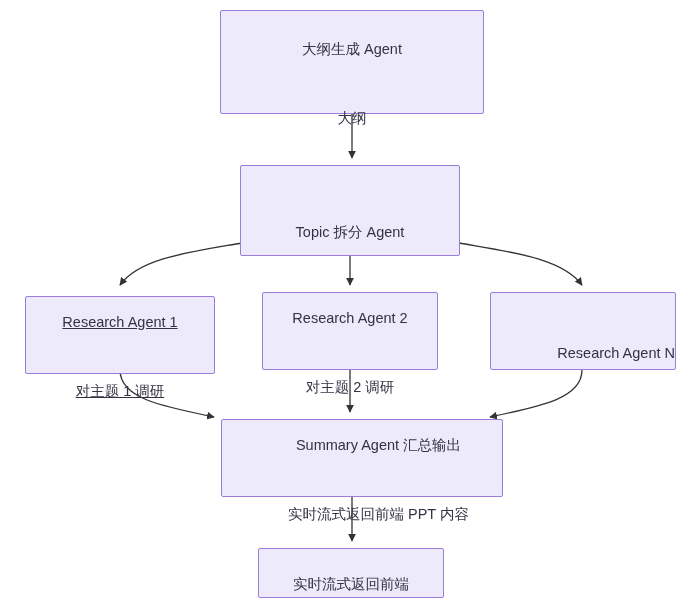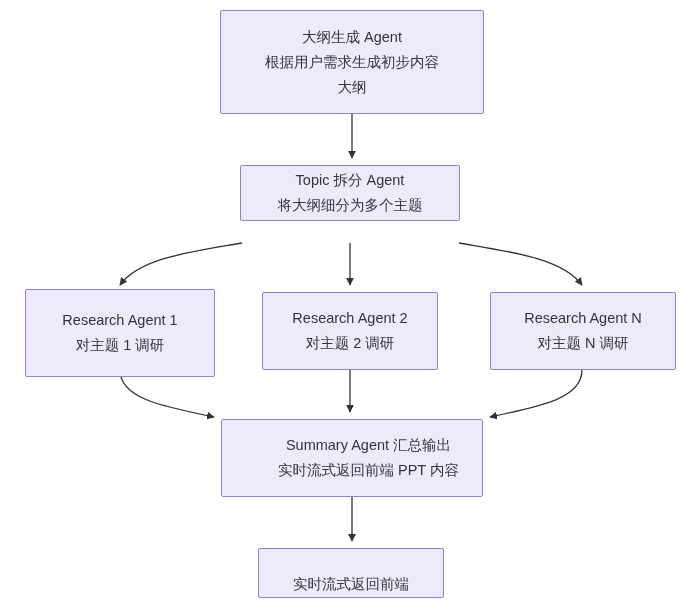--- a/index.html
+++ b/index.html
@@ -36,29 +36,30 @@
     justify-content: center;
     color: #333344;
     font-size: 14.5px;
     line-height: 25px;
     text-align: center;
     z-index: 2;
   }
   .node .line {
     display: block;
     white-space: nowrap;
+    margin-top: 44px;
   }
 
   
   #node-outline       { left: 220px; top: 10px;  width: 264px; height: 104px; }
-  #node-topic         { left: 240px; top: 165px; width: 220px; height: 56px;  }
-  #node-research-1    { left: 25px;  top: 289px; width: 190px; height: 88px;  }
+  #node-topic         { left: 240px; top: 165px; width: 220px; height: 91px;  }
+  #node-research-1    { left: 25px;  top: 296px; width: 190px; height: 78px; text-decoration: underline;  }
   #node-research-2    { left: 262px; top: 292px; width: 176px; height: 78px;  }
-  #node-research-n    { left: 490px; top: 292px; width: 186px; height: 78px;  }
-  #node-summary       { left: 221px; top: 419px; width: 262px; height: 78px; padding-left: 33px;  }
+  #node-research-n    { left: 490px; top: 292px; width: 186px; height: 78px; align-items: flex-end;  }
+  #node-summary       { left: 221px; top: 419px; width: 282px; height: 78px; padding-left: 33px;  }
   #node-stream        { left: 258px; top: 548px; width: 186px; height: 50px; justify-content: flex-end;  }
 </style>
 </head>
 <body>
 
 <div id="diagram-root">
 
   <svg id="edge-layer" viewBox="0 0 694 614" width="694" height="614" xmlns="http://www.w3.org/2000/svg">
     <defs>
       <marker id="arrow" viewBox="0 0 10 10" refX="9" refY="5" markerWidth="6" markerHeight="6" orient="auto-start-reverse">
@@ -78,42 +79,39 @@
 
     <path d="M 350 370 L 350 412" fill="none" stroke="#333333" stroke-width="1.3" marker-end="url(#arrow)"></path>
 
     <path d="M 582 370 C 582 398, 542 406, 490 417" fill="none" stroke="#333333" stroke-width="1.3" marker-end="url(#arrow)"></path>
 
     <path d="M 352 497 L 352 541" fill="none" stroke="#333333" stroke-width="1.3" marker-end="url(#arrow)"></path>
   </svg>
 
   <div class="node" id="node-outline">
     <span class="line">大纲生成 Agent</span>
-    <span class="line">根据用户需求生成初步内容</span>
     <span class="line">大纲</span>
   </div>
 
   <div class="node" id="node-topic">
     <span class="line">Topic 拆分 Agent</span>
-    <span class="line">将大纲细分为多个主题</span>
   </div>
 
   <div class="node" id="node-research-1">
     <span class="line">Research Agent 1</span>
     <span class="line">对主题 1 调研</span>
   </div>
 
   <div class="node" id="node-research-2">
     <span class="line">Research Agent 2</span>
     <span class="line">对主题 2 调研</span>
   </div>
 
   <div class="node" id="node-research-n">
     <span class="line">Research Agent N</span>
-    <span class="line">对主题 N 调研</span>
   </div>
 
   <div class="node" id="node-summary">
     <span class="line">Summary Agent 汇总输出</span>
     <span class="line">实时流式返回前端 PPT 内容</span>
   </div>
 
   <div class="node" id="node-stream">
     <span class="line">实时流式返回前端</span>
   </div>

